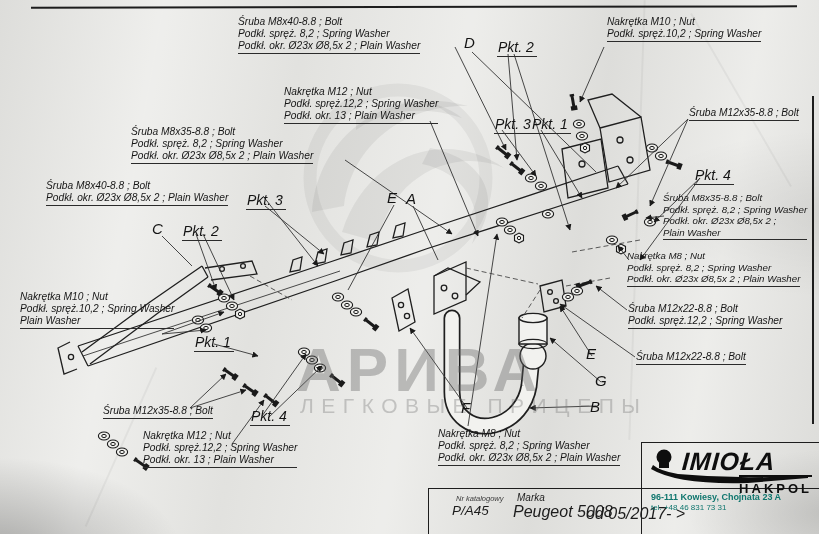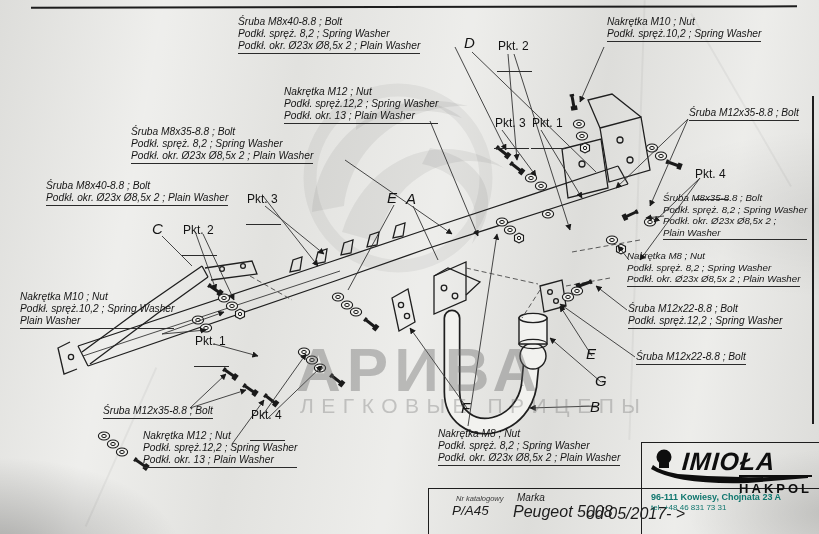--- a/index.html
+++ b/index.html
@@ -15,22 +15,22 @@
   }
   .crease{position:absolute;pointer-events:none;background:rgba(0,0,0,.045);}
   #diagram-svg{position:absolute;left:0;top:0;z-index:1;}
   .callout{
     position:absolute;z-index:3;font-style:italic;font-size:10.2px;line-height:12px;
     white-space:nowrap;color:#161616;border-bottom:1.2px solid #2b2b2b;padding-bottom:1px;
   }
   .callout.small{font-size:9.7px;line-height:11.5px;}
   .marker-letter{position:absolute;z-index:3;font-style:italic;font-size:15px;color:#131313;}
   .marker-pkt{
-    position:absolute;z-index:3;font-size:12px;color:#131313;
-    border-bottom:1.2px solid #2b2b2b;padding:0 3px 18px 1px;white-space:nowrap;
+    position:absolute;z-index:3;font-style:italic;font-size:14px;color:#131313;
+    border-bottom:1.2px solid #2b2b2b;padding:0 3px 1px 1px;white-space:nowrap;
   }
   .wm-title{
     position:absolute;left:296px;top:334px;z-index:4;pointer-events:none;
     font-size:62px;font-weight:bold;letter-spacing:6px;color:rgba(100,100,100,.38);
   }
   .wm-sub{
     position:absolute;left:300px;top:394px;z-index:4;pointer-events:none;
     font-size:21px;letter-spacing:7.5px;color:rgba(115,115,115,.35);
   }
   .rule{position:absolute;z-index:2;background:#1d1d1d;}

